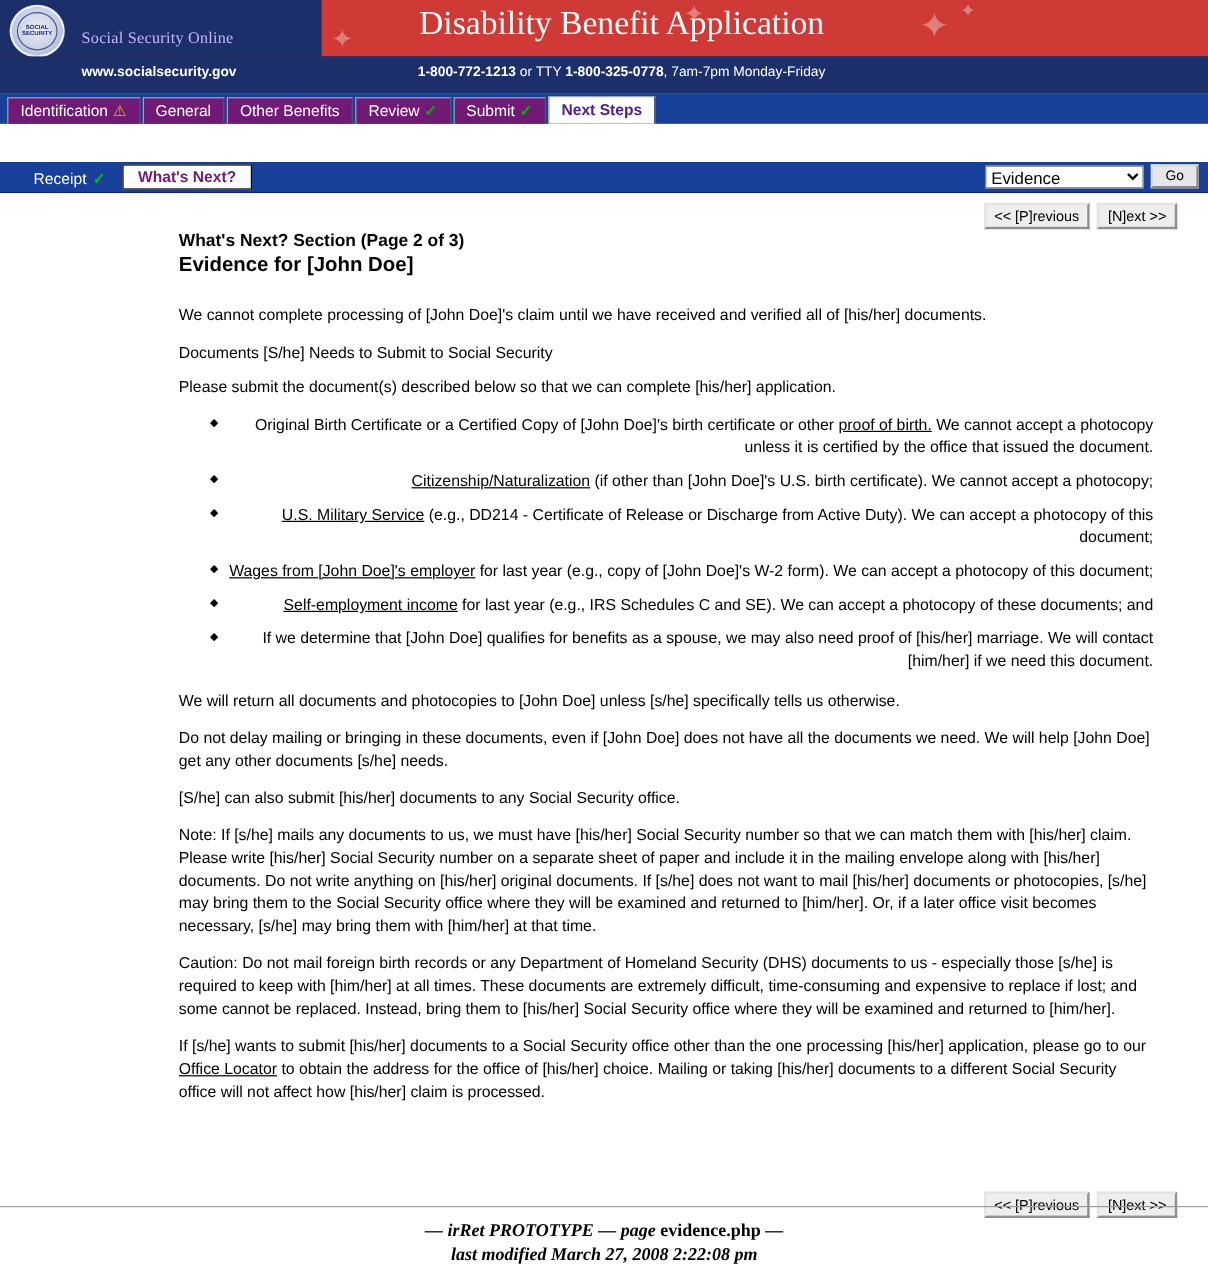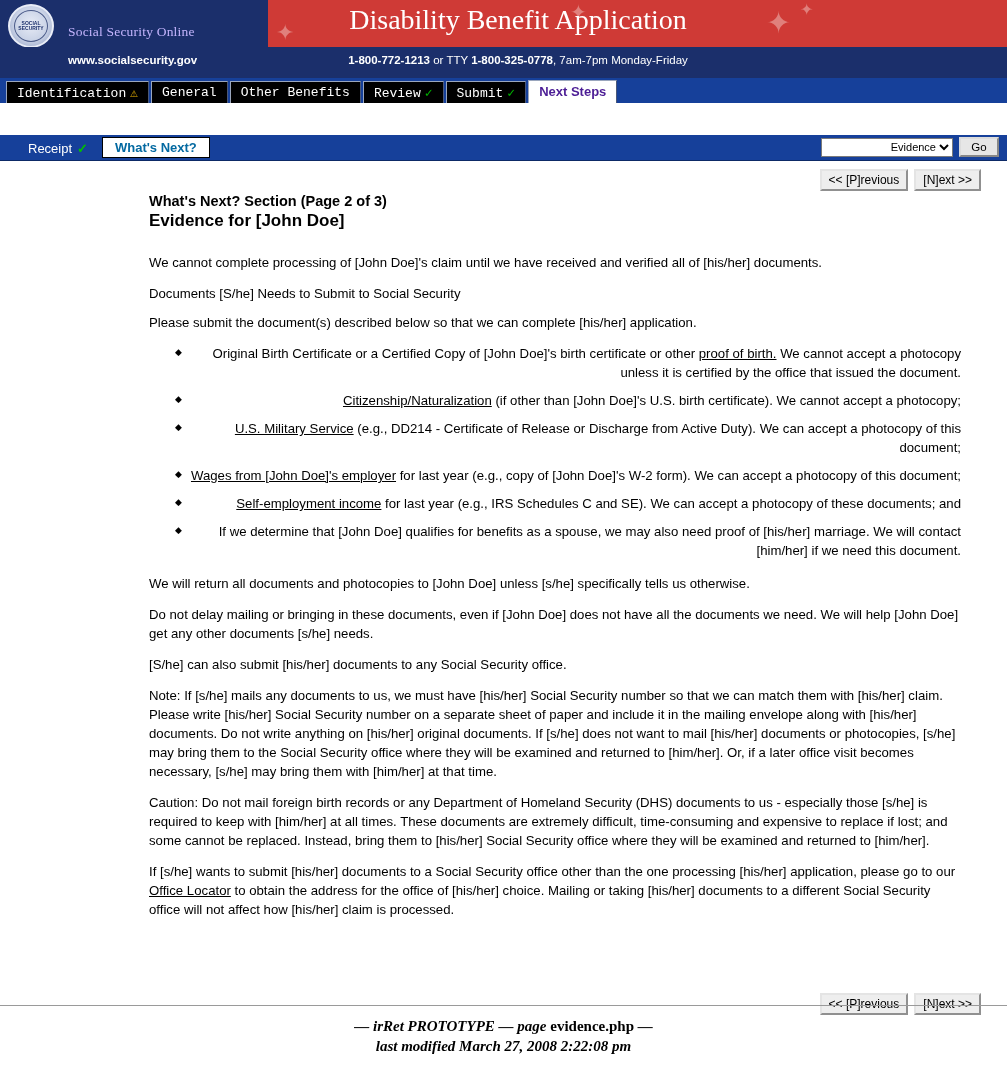--- a/index.html
+++ b/index.html
@@ -99,21 +99,21 @@
     font-size:13px;
     color:#ffffff;
     border-top:1px solid #9aa6bd;
     border-left:1px solid #9aa6bd;
     border-right:1px solid #566,;
     border-right:1px solid #4a5878;
     background:#7b8aa6;
     position:relative;
     white-space:nowrap;
   }
-  .tab.inactive { background:#000000; color:#ffffff;font-family:Liberation Mono, monospace; }
+  .tab.inactive { background:#701a75; color:#ffffff; }
   .tab.current {
     background:#ffffff;
     color:#4c1d95;
     font-weight:bold;
     height:23px;
     padding-top:3px;
   }
   .tab .chk { color:#00b400; font-weight:bold; margin-left:4px; }
   .tab .warn { color:#e8b100; margin-left:4px; }
 
@@ -128,38 +128,37 @@
   .subtabs { position:absolute; left:18px; top:2px; display:flex; align-items:flex-end; }
   .subtab {
     font-size:13px;
     color:#ffffff;
     padding:3px 10px 2px 10px;
     margin-right:4px;
     white-space:nowrap;
   }
   .subtab.current {
     background:#ffffff;
-    color:#0369a1;
+    color:#701a75;
     font-weight:bold;
     border:1px solid #000;
     padding:2px 12px 2px 12px;
   }
   .subtab .chk { color:#00c000; font-weight:bold; margin-left:5px; }
 
   .jump {
     position:absolute; right:8px; top:2px;
     display:flex; align-items:center; gap:6px;
   }
   .jump select {
     width:132px; height:19px;
-    font-size:11px;
+    font-size:14px;
     font-family:"Liberation Sans", sans-serif;
     border:1px solid #7a7a7a;
     background:#ffffff;
-    text-align:right;
   }
   .jump button {
     width:40px; height:20px;
     font-size:11.5px;
     font-family:"Liberation Sans", sans-serif;
     background:#e6e6e6;
     border:2px outset #dcdcdc;
     cursor:pointer;
     text-align:center;
   }

